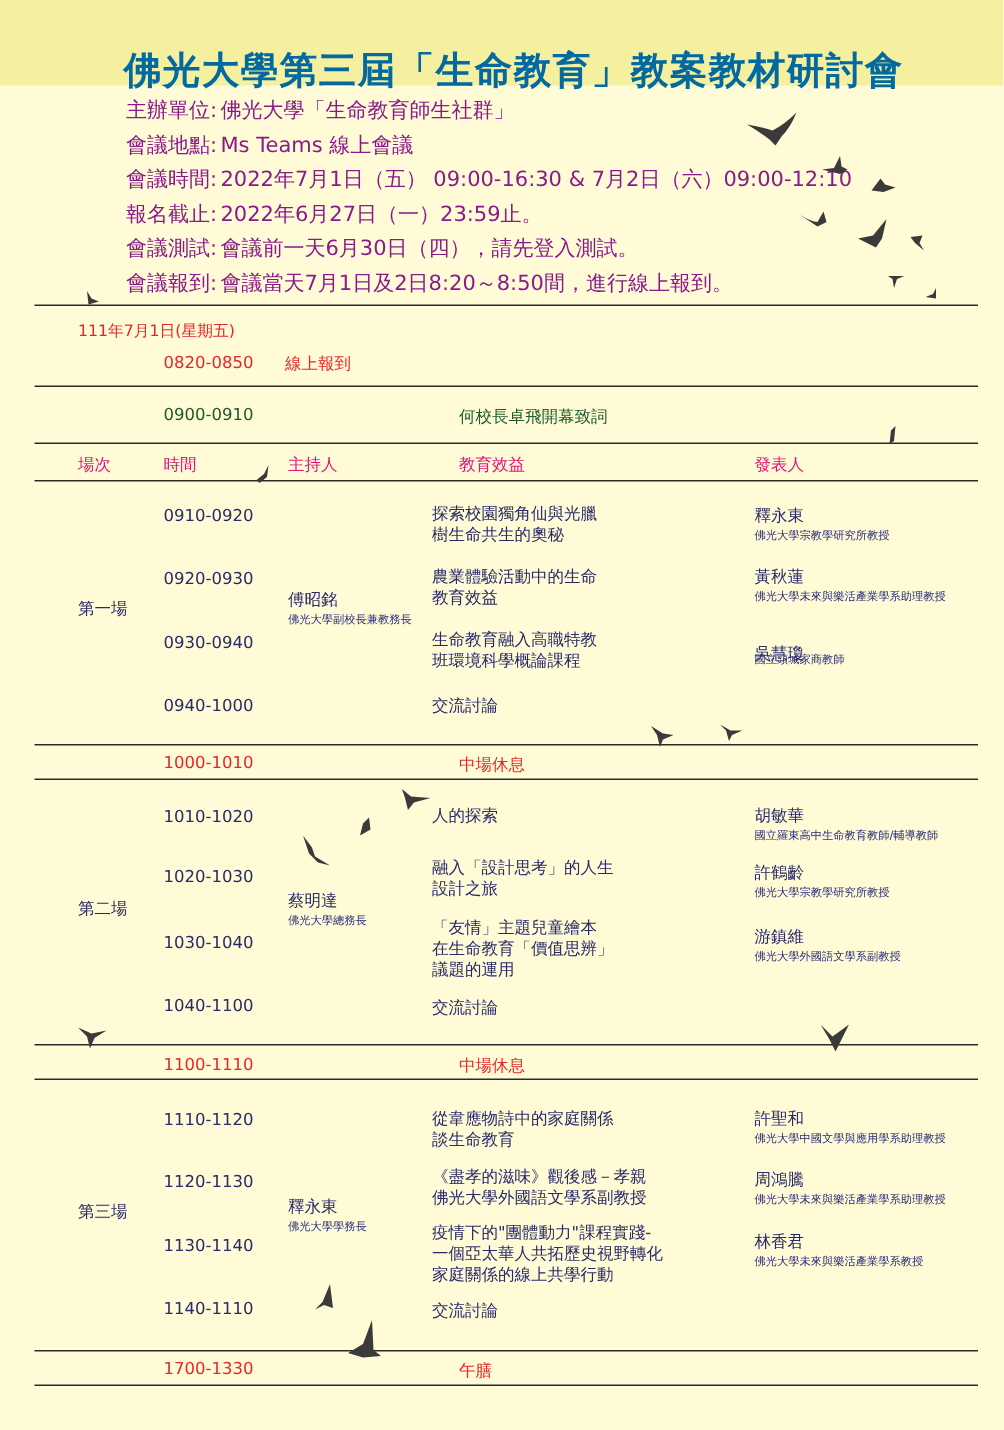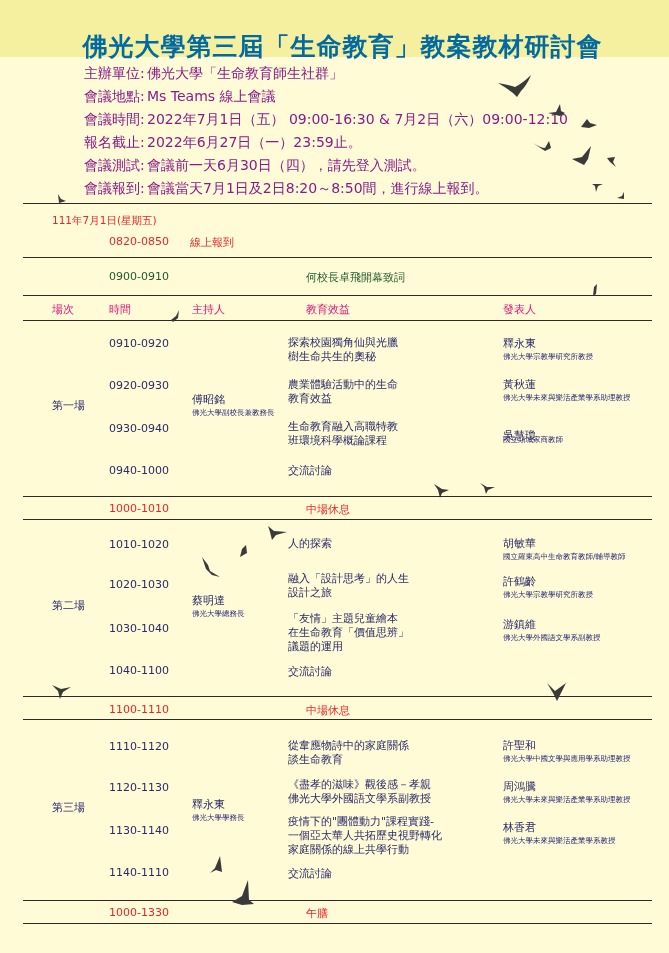--- a/index.html
+++ b/index.html
@@ -169,21 +169,21 @@
     <div>家庭關係的線上共學行動</div>
   </div>
 <div class="t navy" style="left:503px;top:820px">林香君</div>
 <div class="t small" style="left:503px;top:836px">佛光大學未來與樂活產業學系教授</div>
 
 <div class="t navy" style="left:109px;top:866px">1140-1110</div>
 <div class="topic" style="top:867px">
     <div>交流討論</div>
   </div>
 
-<div class="t red" style="left:109px;top:906px">1000-1330</div>
+<div class="t red" style="left:109px;top:906px">1700-1330</div>
 <div class="t red" style="left:306px;top:906px">午膳</div>
 
 <div class="bird" style="left:497px;top:73px">
     <svg width="36" height="26" viewBox="0 0 36 26">
       <path d="M1 10 Q12 12 18 14 Q26 10 34 2 Q30 12 24 18 L20 24 L16 20 Q8 14 1 10Z" fill="#3a3a3a"></path>
     </svg>
   </div>
 <div class="bird" style="left:548px;top:103px">
     <svg width="18" height="14" viewBox="0 0 18 14">
       <path d="M0 10 L8 9 L12 1 L13 8 L17 10 L12 13 Z" fill="#3a3a3a"></path>

